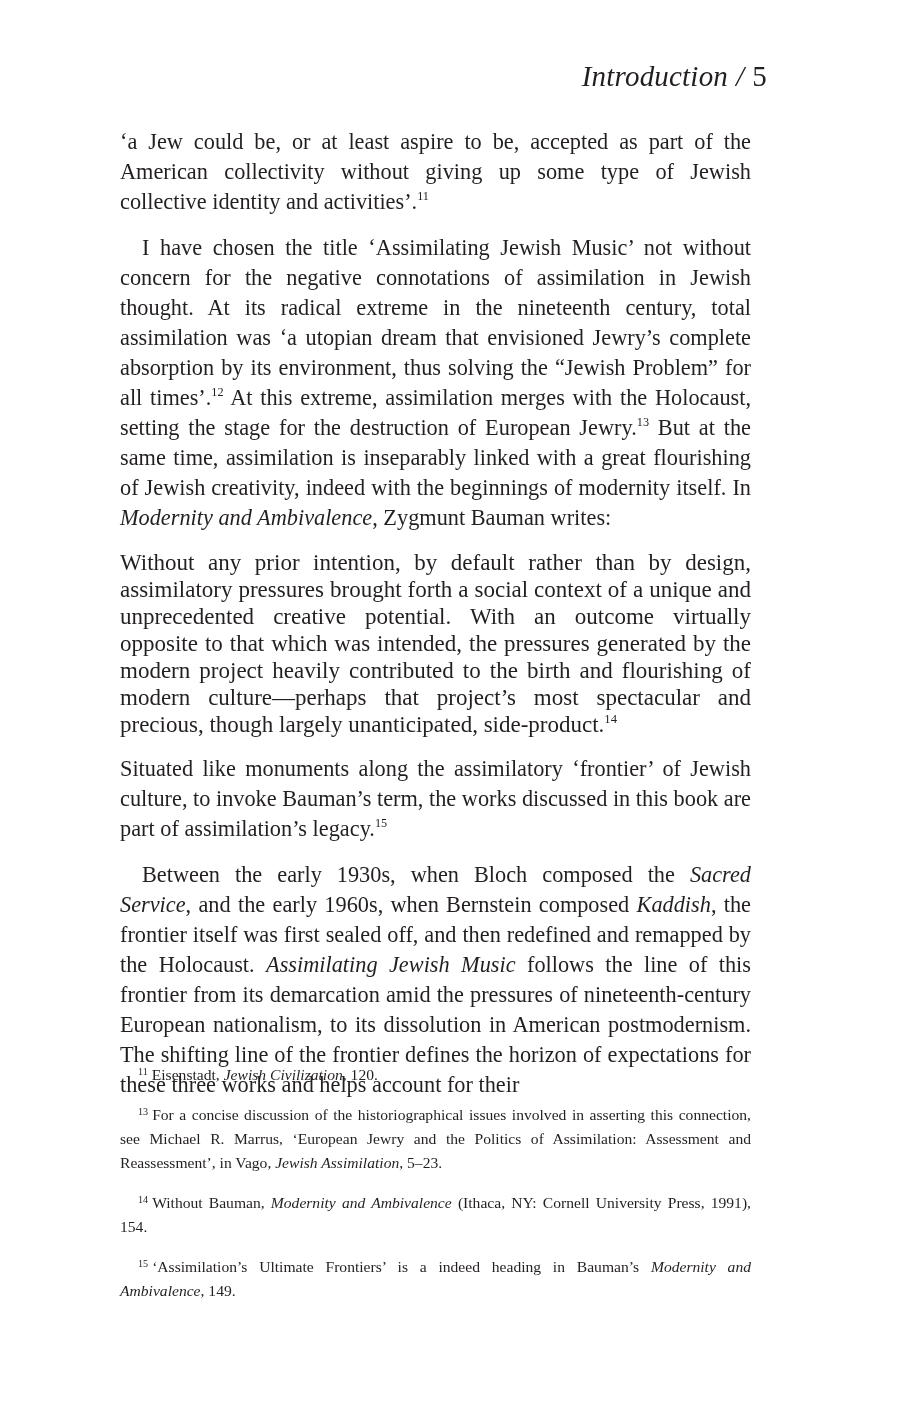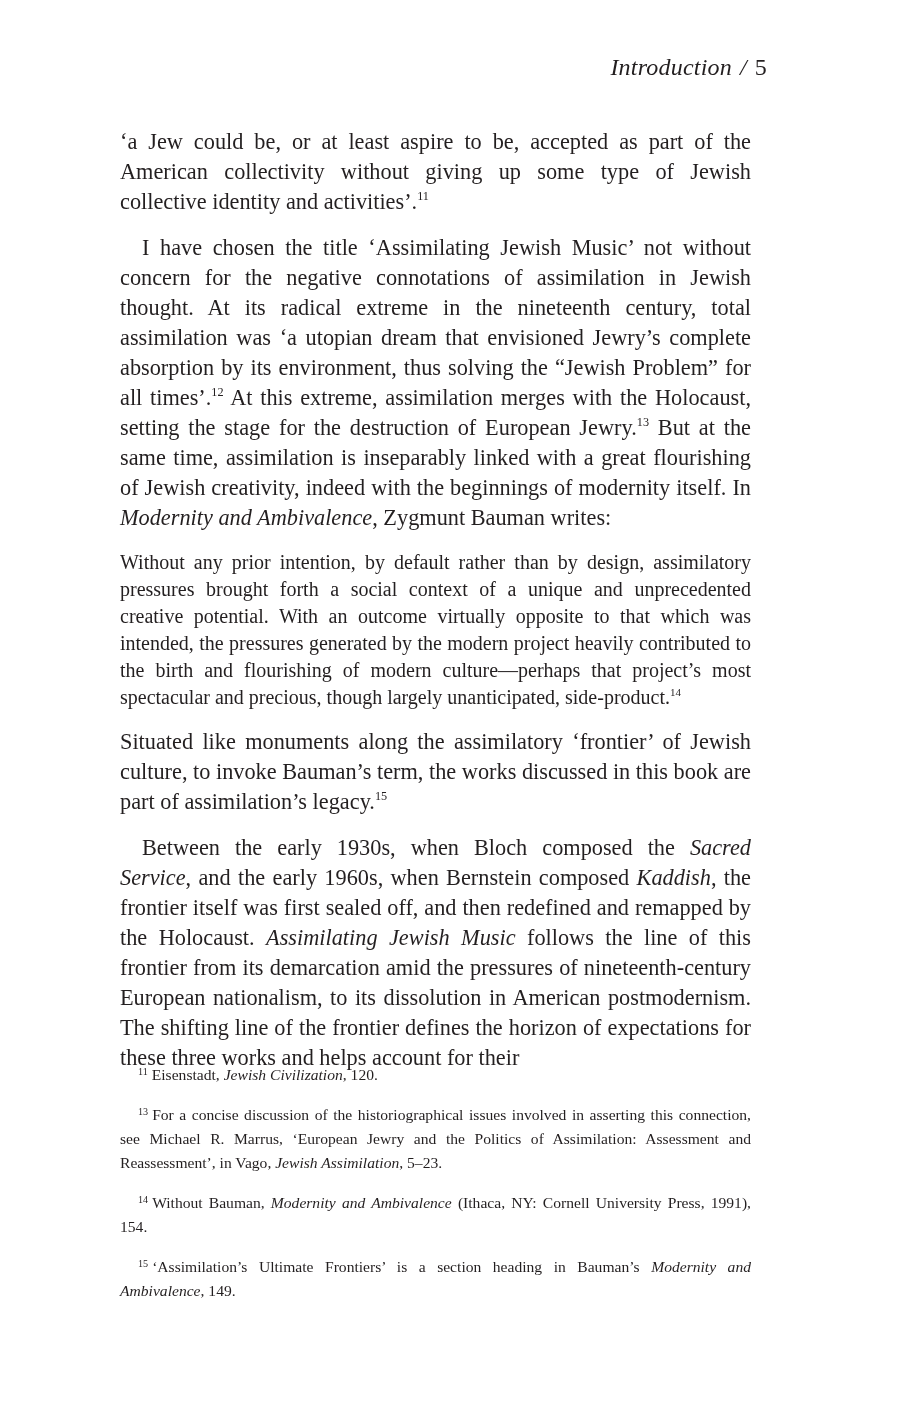--- a/index.html
+++ b/index.html
@@ -3,35 +3,35 @@
   <meta charset="utf-8">
   <style>
     html, body { margin: 0; padding: 0; background: #ffffff; }
     body {
       width: 900px; height: 1409px; position: relative; overflow: hidden;
       font-family: "Liberation Serif", "DejaVu Serif", serif;
       color: #231f20;
     }
     .page { position: absolute; left: 104px; top: 0; width: 663px; }
     .running-head {
-      position: absolute; top: 54px; right: 0; font-size: 24px;
+      position: absolute; top: 60px; right: 0; font-size: 29px;
       letter-spacing: 0.2px;
     }
     .running-head .title { font-style: italic; }
     .running-head .sep { font-style: italic; margin: 0 8px; }
     .body-text {
       position: absolute; top: 111px; left: 0; width: 663px;
       font-size: 22.3px; line-height: 30px; text-align: justify;
       hyphens: manual;
     }
     .body-text p { margin: 16px; }
     .body-text p.indent { text-indent: 22px; }
     .quote {
       margin: 12px 0 14px 0;
-      font-size: 20px; line-height: 27px; text-align: justify;
+      font-size: 23px; line-height: 27px; text-align: justify;
     }
     sup { font-size: 0.55em; line-height: 0; vertical-align: 0.75em; }
     i { font-style: italic; }
     .osf { font-variant-numeric: oldstyle-nums; }
     .footnotes {
       position: absolute; top: 1047px; left: 0; width: 663px;
       font-size: 15.6px; line-height: 24px; text-align: justify;
     }
     .footnotes p { margin: 16px; text-indent: 18px; }
     .footnotes sup { font-size: 0.65em; vertical-align: 0.5em; margin-right: 4px; }
@@ -54,16 +54,16 @@
 
     <p><span>Situated like monuments along the assimilatory ‘frontier’ of Jewish culture, to invoke Bauman’s term, the works discussed in this book are part of assimilation’s legacy.</span><sup>15</sup></p>
 
     <p class="indent osf"><span>Between the early 1930s, when Bloch composed the </span><i>Sacred Service</i><span>, and the early 1960s, when Bernstein composed </span><i>Kaddish</i><span>, the frontier itself was first sealed off, and then redefined and remapped by the Holocaust. </span><i>Assimilating Jewish Music</i><span> follows the line of this frontier from its demarcation amid the pressures of nineteenth-century European nationalism, to its dissolution in American postmodernism. The shifting line of the frontier defines the horizon of expectations for these three works and helps account for their</span></p>
   </div>
 
   <div class="footnotes osf">
     <p><sup>11</sup><span>Eisenstadt, </span><i>Jewish Civilization</i><span>, 120.</span></p>
     <p><sup>13</sup><span>For a concise discussion of the historiographical issues involved in asserting this connection, see Michael R. Marrus, ‘European Jewry and the Politics of Assimilation: Assessment and Reassessment’, in Vago, </span><i>Jewish Assimilation</i><span>, 5–23.</span></p>
     <p><sup>14</sup><span>Without Bauman, </span><i>Modernity and Ambivalence</i><span> (Ithaca, NY: Cornell University Press, 1991), 154.</span></p>
-    <p><sup>15</sup><span>‘Assimilation’s Ultimate Frontiers’ is a section heading in Bauman’s </span><i>Modernity and Ambivalence</i><span>, 149.</span></p>
+    <p><sup>15</sup><span>‘Assimilation’s Ultimate Frontiers’ is a indeed heading in Bauman’s </span><i>Modernity and Ambivalence</i><span>, 149.</span></p>
   </div>
 
 </div>
 
 </body></html>

